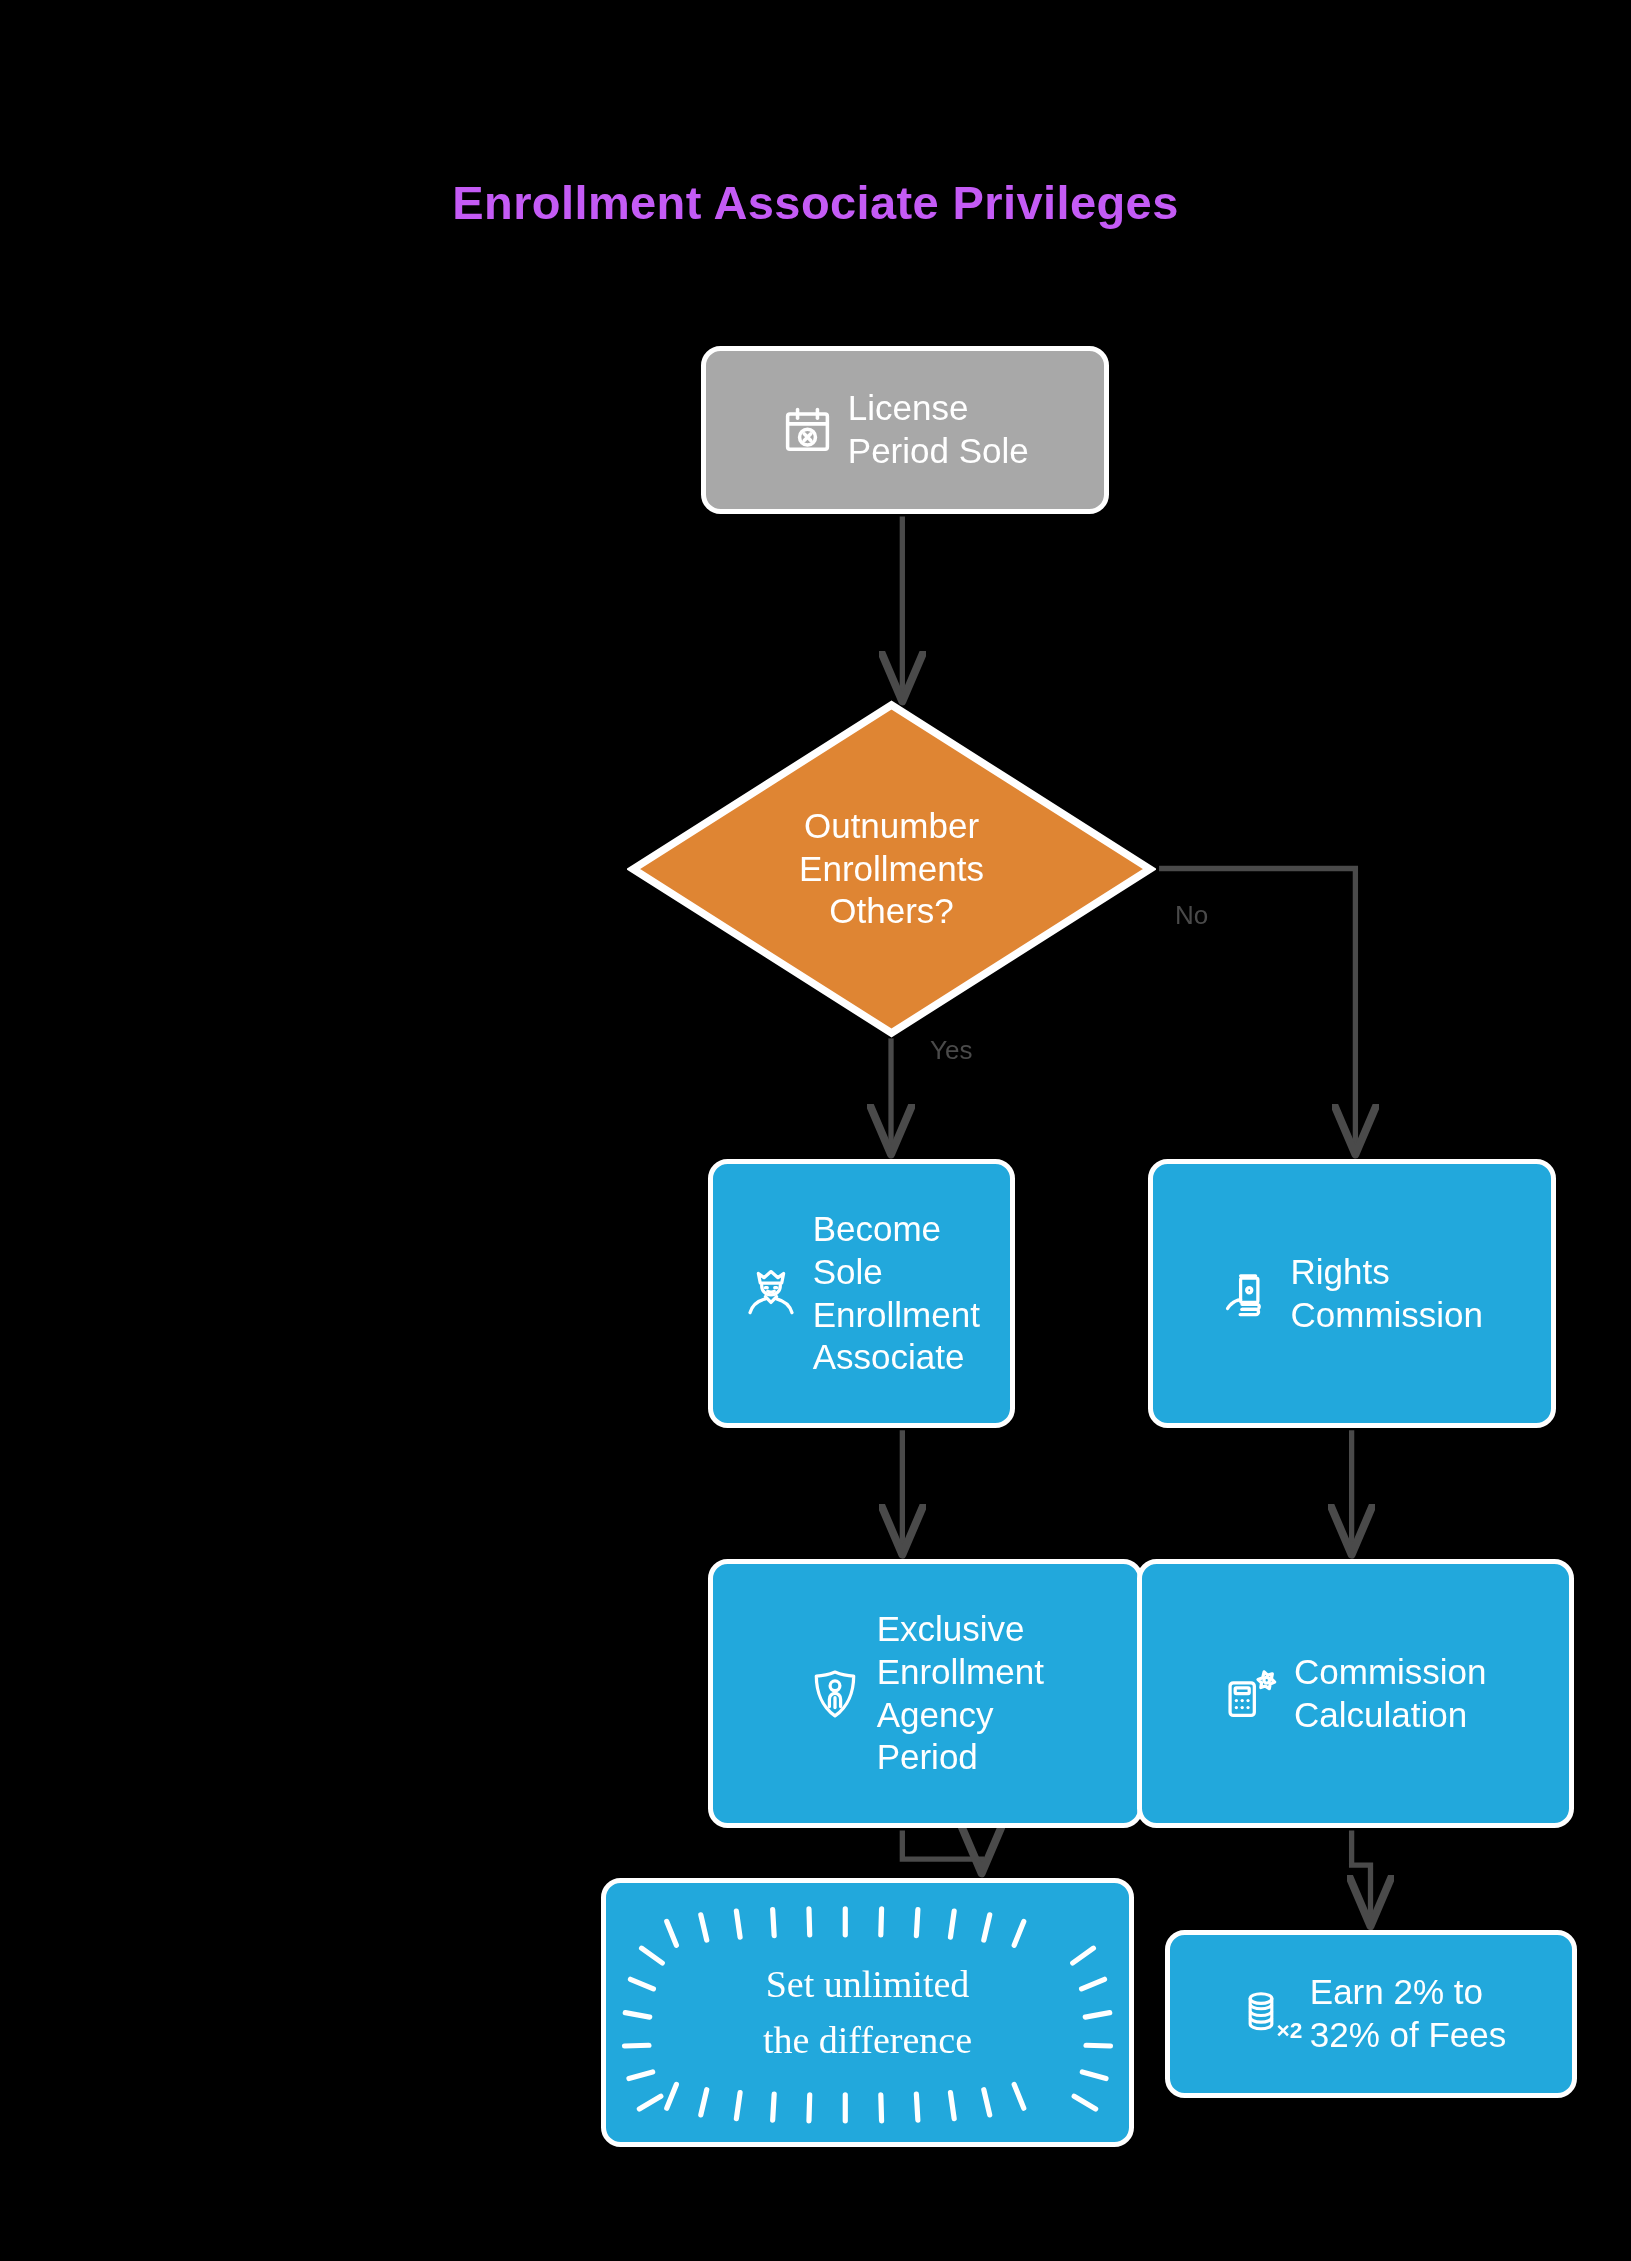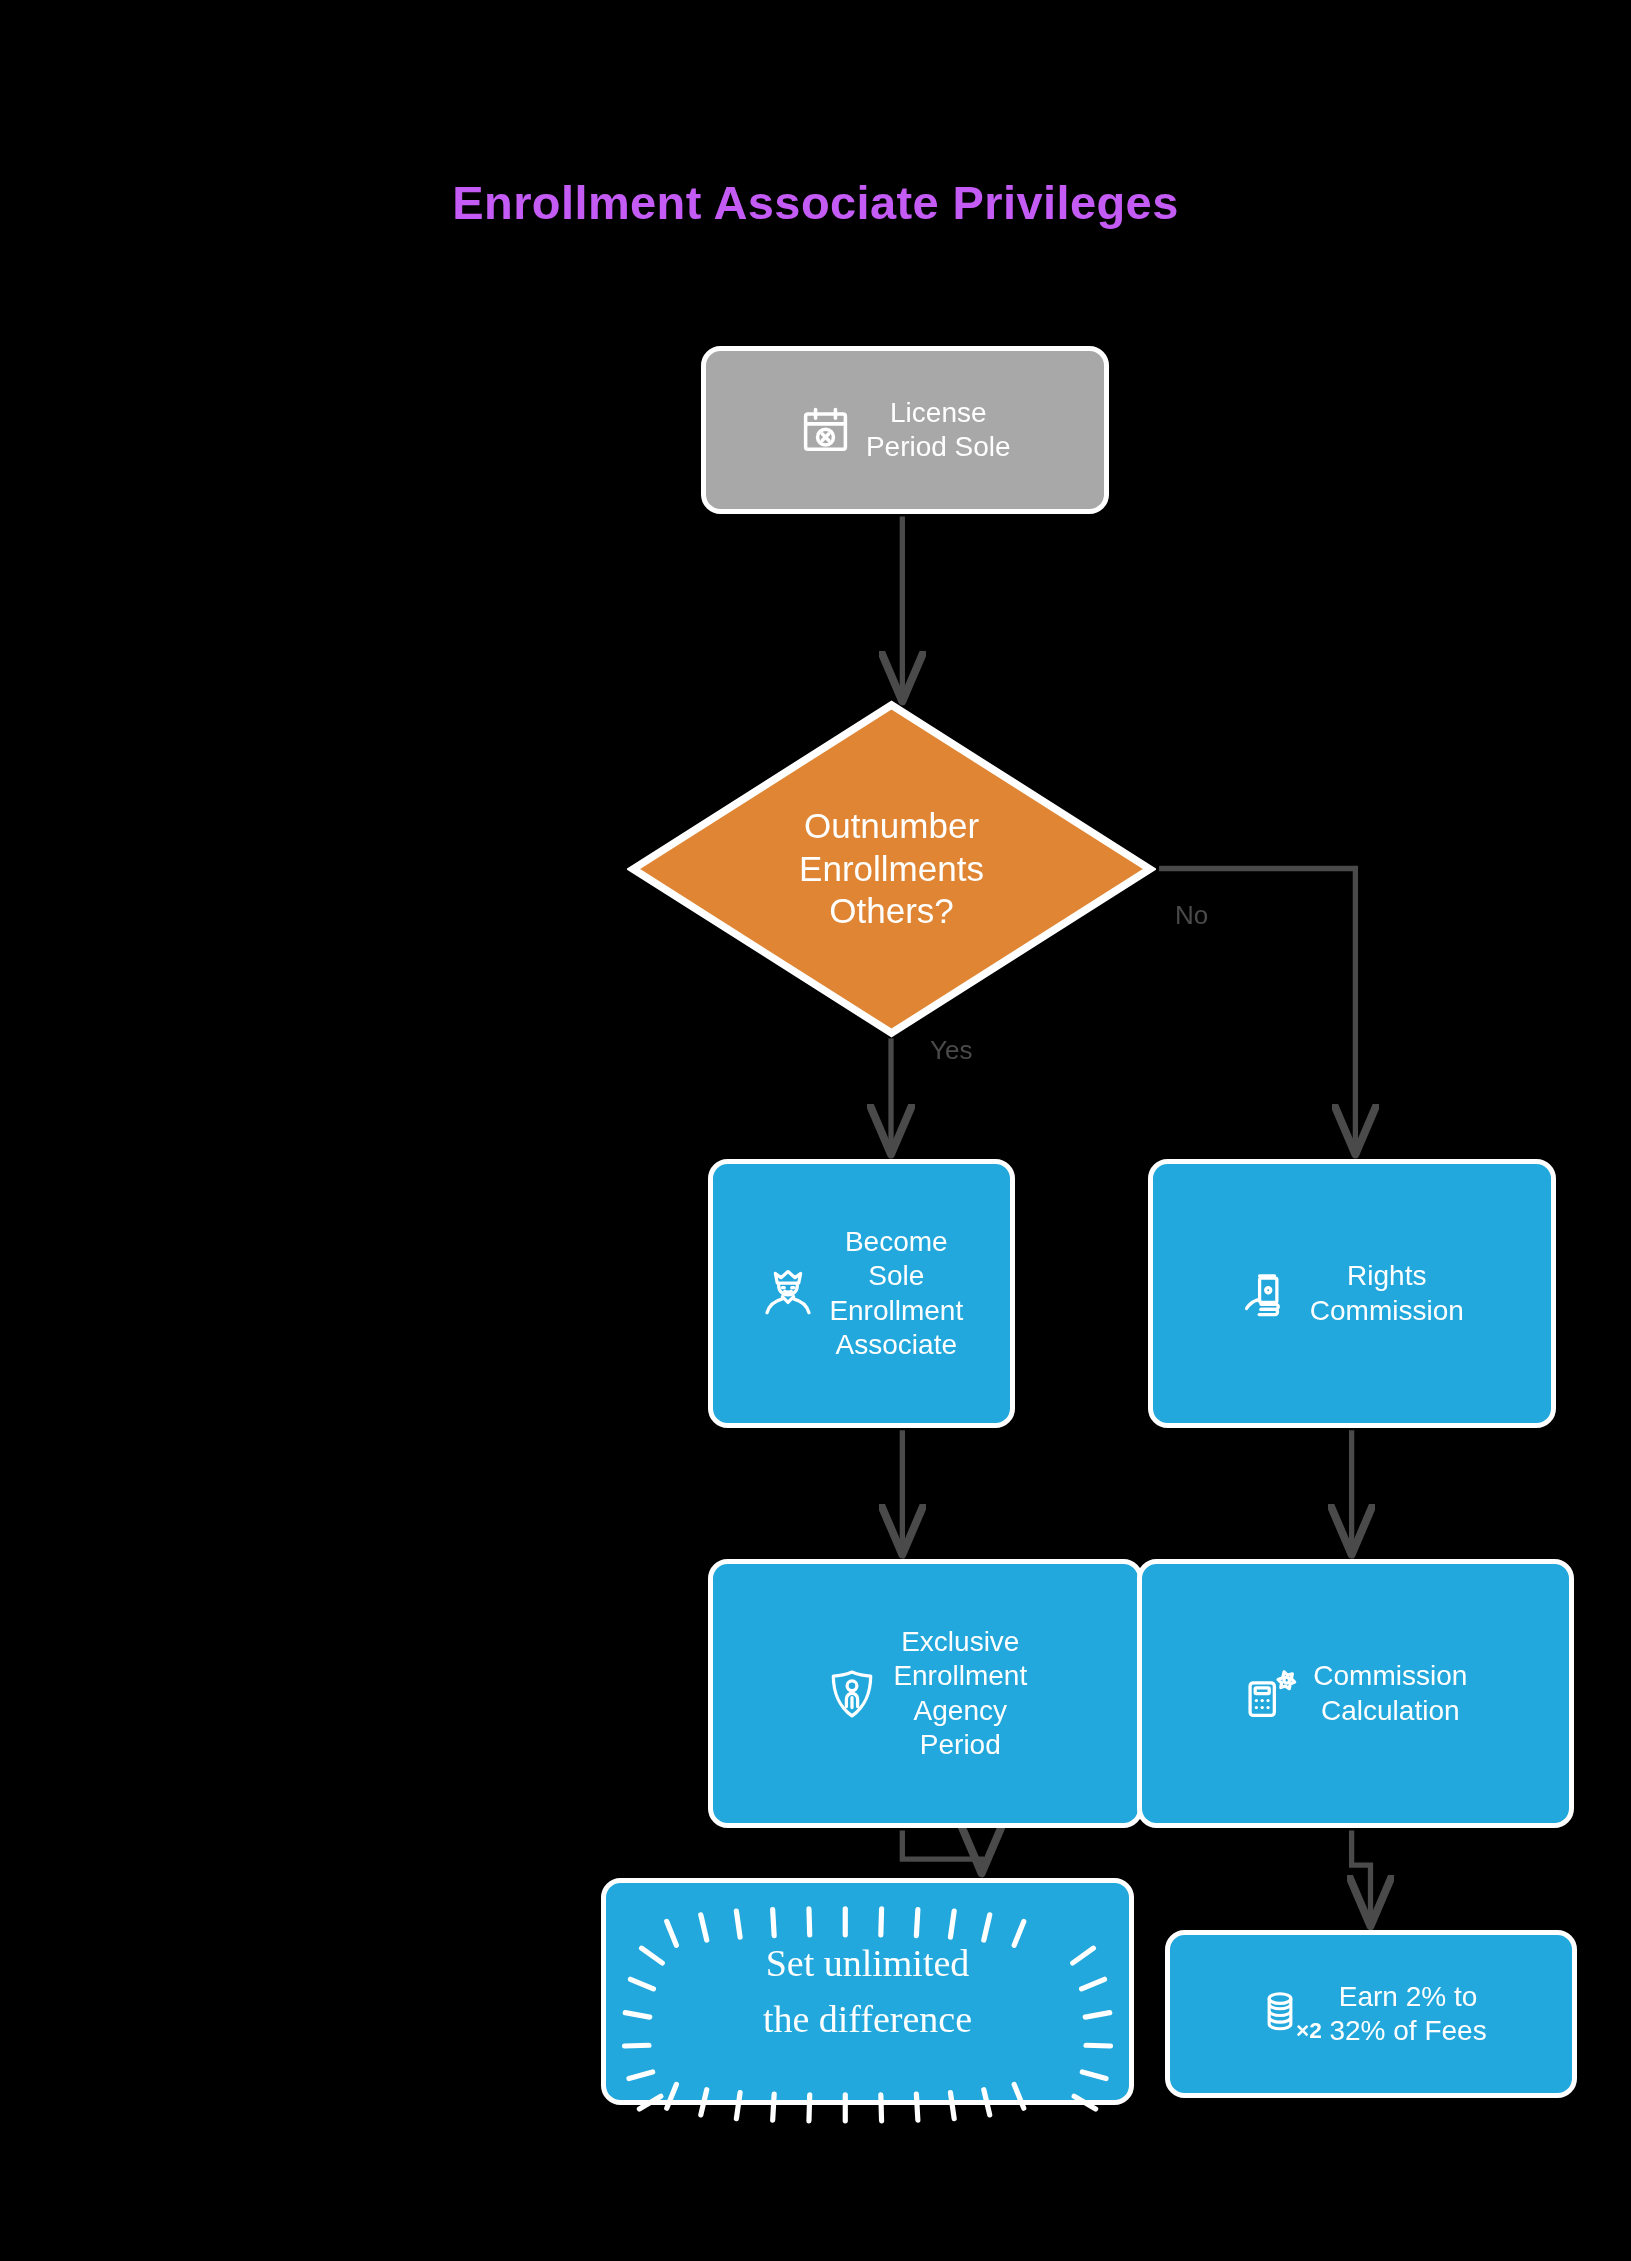--- a/index.html
+++ b/index.html
@@ -9,36 +9,36 @@
 
   #title{position:absolute;left:0;top:175px;width:1631px;text-align:center;
          font-size:47px;font-weight:bold;color:#c45bf5;letter-spacing:0.4px;}
 
   svg#edges{position:absolute;left:0;top:0;width:1631px;height:2261px;}
 
   .node{position:absolute;box-sizing:border-box;display:flex;align-items:center;
         justify-content:center;border-radius:19.6px;border:5.3px solid #fff;
         color:#fff;}
   .node .inner{display:flex;align-items:center;gap:13.6px;padding:0 16.6px;}
-  .node .lbl{font-size:28px;line-height:1.22;text-align:center;}
+  .node .lbl{font-size:35px;line-height:1.22;text-align:left;}
   .ico{flex:0 0 auto;display:block;}
 
   
   #n-license{left:701px;top:346px;width:408px;height:168px;background:#a8a8a8;}
   #n-decision{left:627px;top:699px;width:529px;height:340px;background:transparent;
               border:none;border-radius:0;}
   #n-decision .dia{position:absolute;inset:0;}
   #n-decision .dtext{position:relative;z-index:2;font-size:35px;line-height:1.22;
                      text-align:center;width:100%;}
 
   #n-sole{left:708px;top:1159px;width:307px;height:269px;background:#22a8dc;}
   #n-receive{left:1148px;top:1159px;width:408px;height:269px;background:#22a8dc;}
   #n-rights{left:708px;top:1559px;width:435px;height:269px;background:#22a8dc;}
   #n-calc{left:1137px;top:1559px;width:437px;height:269px;background:#22a8dc;}
-  #n-unlimited{left:601px;top:1878px;width:533px;height:227px;background:#22a8dc;}
+  #n-unlimited{left:601px;top:1878px;width:533px;height:269px;background:#22a8dc;}
   #n-earn{left:1165px;top:1930px;width:412px;height:168px;background:#22a8dc;}
 
   #n-unlimited .lbl{font-family:"Liberation Serif",serif;font-size:38px;
                     text-align:center;line-height:1.46;}
   #n-unlimited .inner{padding:0 59px;}
 
   .edgelabel{position:absolute;color:#4a4a4a;font-size:26px;}
   #lbl-yes{left:930px;top:1035px;}
   #lbl-no{left:1175px;top:900px;}
 

